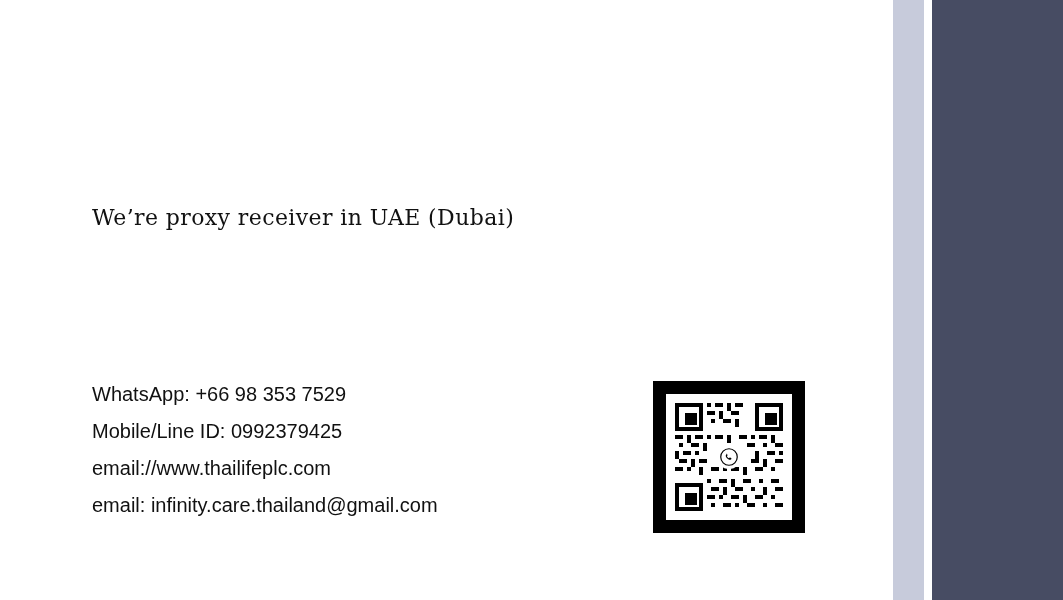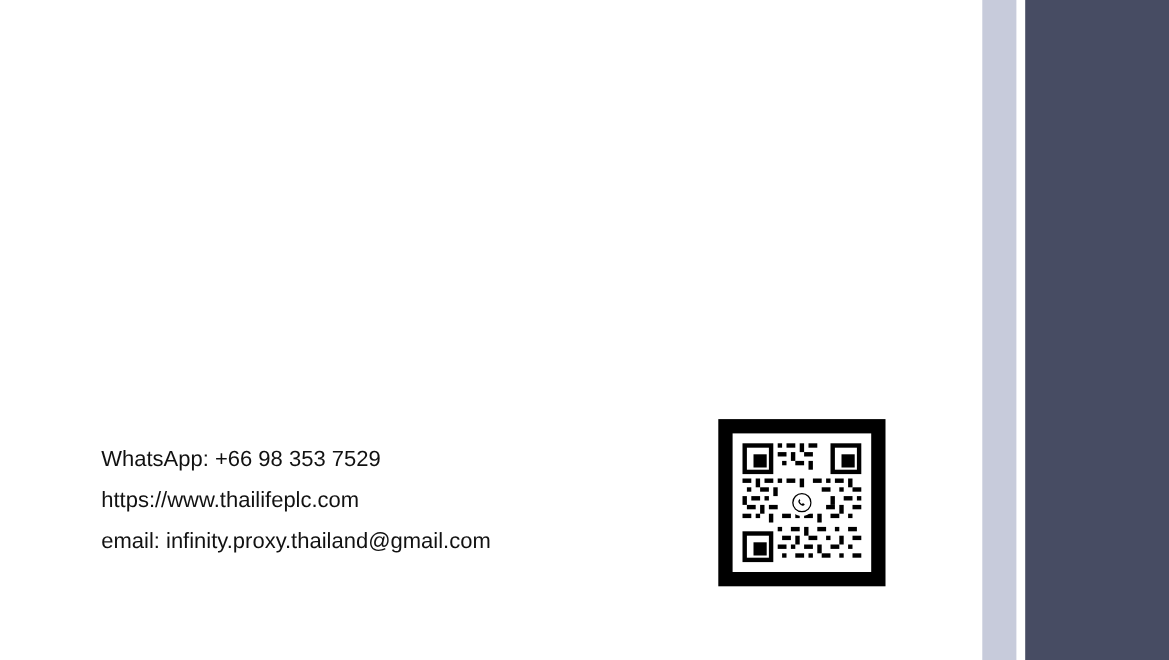--- a/index.html
+++ b/index.html
@@ -74,21 +74,21 @@
     font-size: 22px;
     color: #111111;
     letter-spacing: 0.4px;
     line-height: 1.2;
   }
 
   
   .contacts {
     position: absolute;
     left: 92px;
-    top: 400px;
+    top: 376px;
     font-size: 20px;
     color: #111111;
     line-height: 37px;
   }
   .contacts div {
     white-space: nowrap;
   }
 
   
   .qr-wrap {
@@ -155,25 +155,27 @@
 </head>
 <body>
 
 <div class="slide">
 
   <div class="bar-light"></div>
   <div class="bar-dark"></div>
 
 
 
+  <div class="subtitle">We’re proxy receiver in UAE (Dubai)</div>
 
   <div class="contacts">
     <div>WhatsApp: +66 98 353 7529</div>
-    <div>https://www.thailifeplc.com</div>
-    <div>email: infinity.proxy.thailand@gmail.com</div>
+    <div>Mobile/Line ID: 0992379425</div>
+    <div>email://www.thailifeplc.com</div>
+    <div>email: infinity.care.thailand@gmail.com</div>
   </div>
 
   <div class="qr-wrap">
     <div class="qr-inner">
       <div class="qr-grid">
         <div class="qr-eye tl"></div>
         <div class="qr-eye tr"></div>
         <div class="qr-eye bl"></div>
 
         <div class="qr-cell" style="left:32px;top:0;width:4px;height:4px;"></div>

